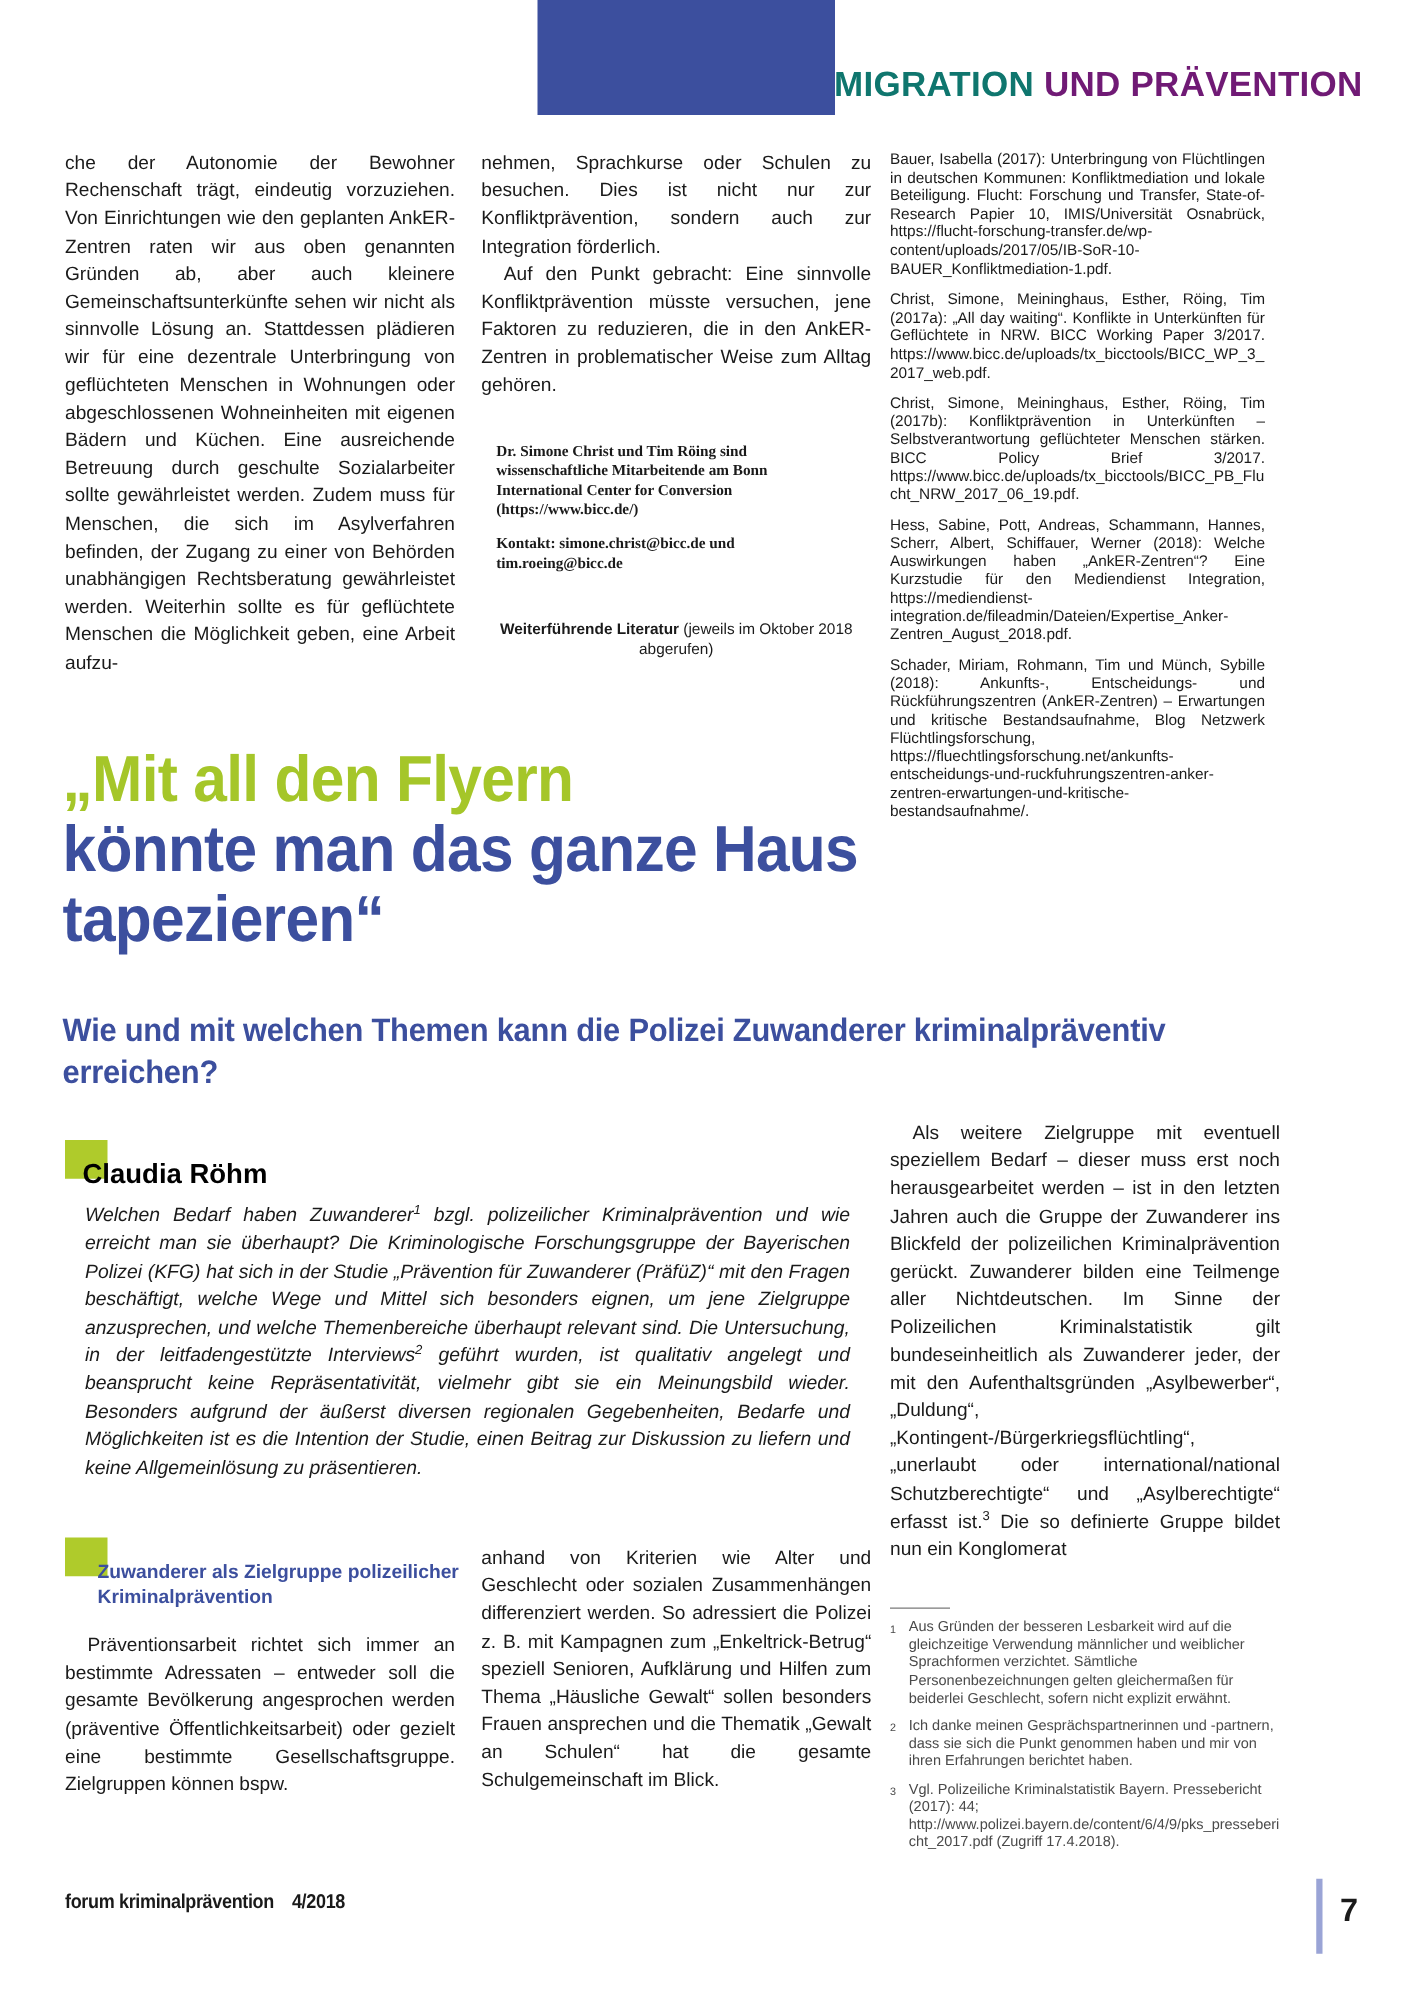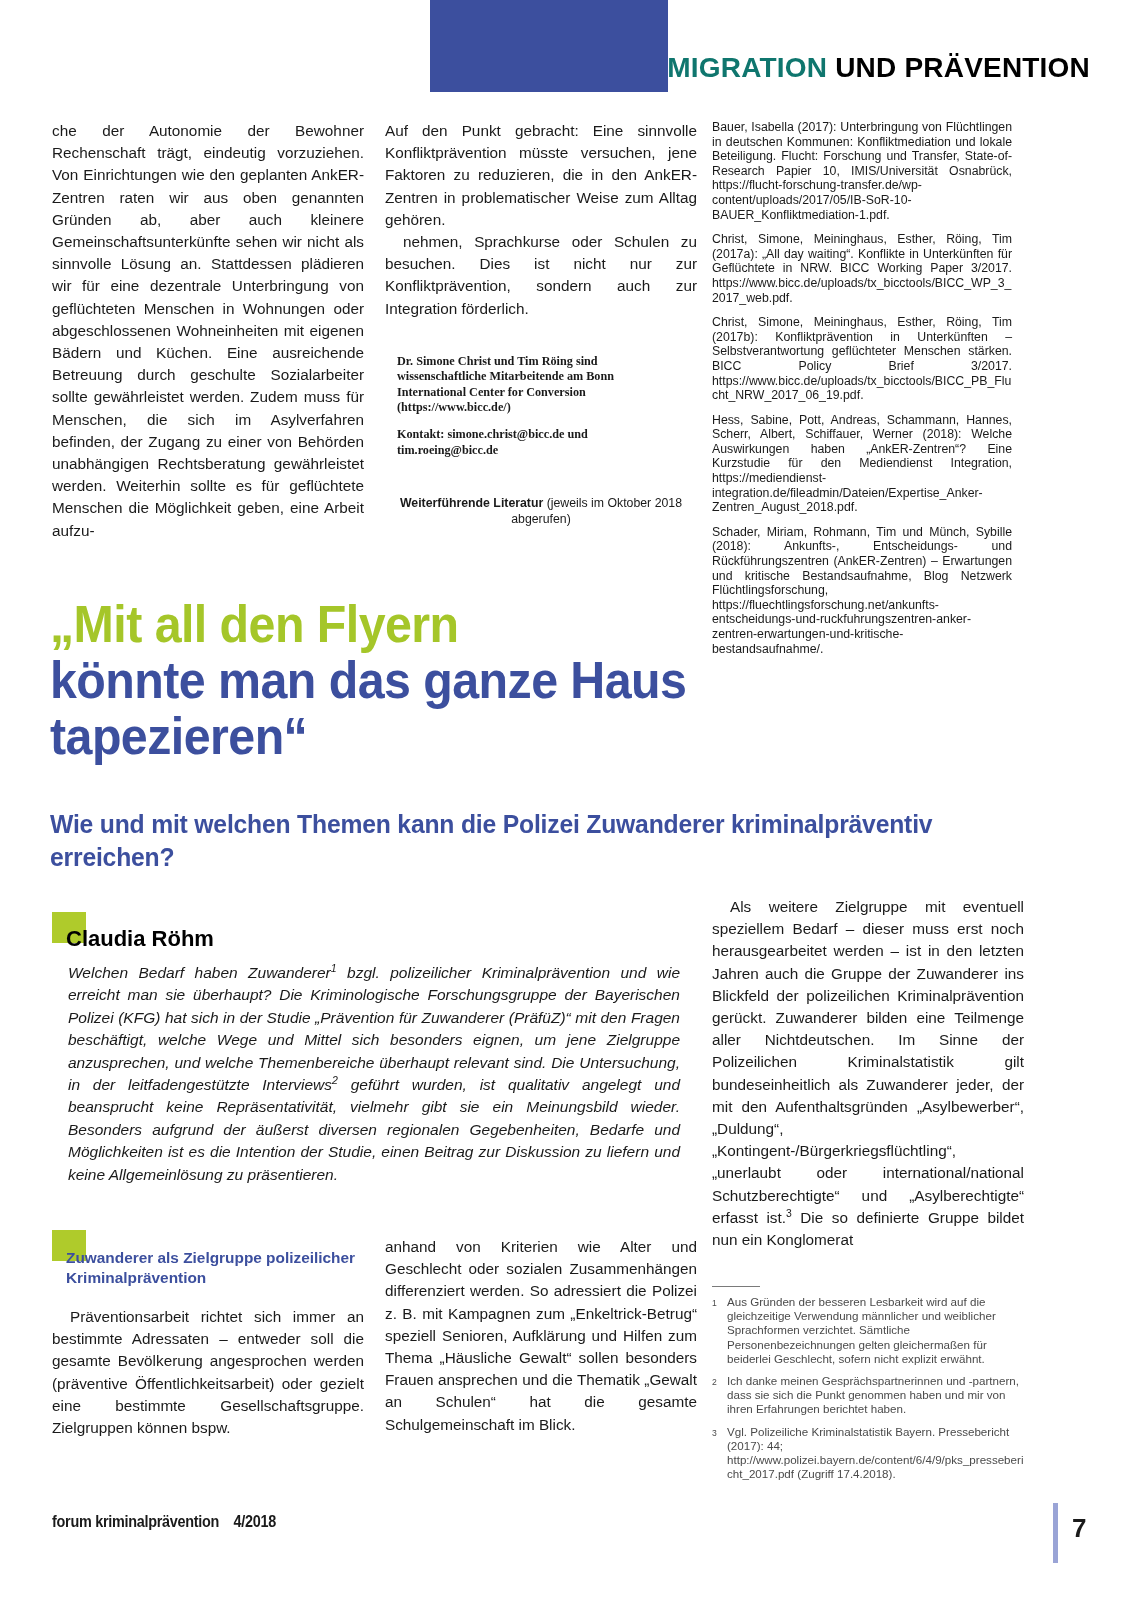--- a/index.html
+++ b/index.html
@@ -34,21 +34,21 @@
     left: 0; top: 52px;
     width: 1090px;
     text-align: right;
     font-size: 28px;
     font-weight: bold;
     letter-spacing: .2px;
     line-height: 32px;
     white-space: nowrap;
   }
   .masthead-text .mt-white { color: #0f766e; }
-  .masthead-text .mt-blue  { color: #000000; }
+  .masthead-text .mt-blue  { color: #701a75; }
 
   
   .topcols {
     position: absolute;
     left: 52px; top: 120px;
     width: 1032px;
   }
   .col { position: absolute; top: 0; }
   .col-1 { left: 0px;   width: 312px; }
   .col-2 { left: 333px; width: 312px; }
@@ -173,21 +173,21 @@
     margin-bottom: 18px;
   }
   .section-swatch {
     position: absolute;
     left: 0; top: -6px;
     width: 34px; height: 31px;
     background: #afcb2b;
   }
   .section-head {
     position: relative;
-    left: 14px;
+    left: 26px;
     width: 298px;
     color: #3c4f9e;
     font-size: 15.4px;
     line-height: 20px;
     font-weight: bold;
     margin: 0;
     padding-top: 12px;
   }
 
   
@@ -265,22 +265,22 @@
   </div>
 </div>
 
 <div class="topcols">
 
   <div class="col col-1">
     <p class="body-p">che der Autonomie der Bewohner Rechenschaft trägt, eindeutig vorzuziehen. Von Einrichtungen wie den geplanten AnkER-Zentren raten wir aus oben genannten Gründen ab, aber auch kleinere Gemeinschaftsunterkünfte sehen wir nicht als sinnvolle Lösung an. Stattdessen plädieren wir für eine dezentrale Unterbringung von geflüchteten Menschen in Wohnungen oder abgeschlossenen Wohneinheiten mit eigenen Bädern und Küchen. Eine ausreichende Betreuung durch geschulte Sozialarbeiter sollte gewährleistet werden. Zudem muss für Menschen, die sich im Asylverfahren befinden, der Zugang zu einer von Behörden unabhängigen Rechtsberatung gewährleistet werden. Weiterhin sollte es für geflüchtete Menschen die Möglichkeit geben, eine Arbeit aufzu-</p>
   </div>
 
   <div class="col col-2">
+    <p class="body-p">nehmen, Sprachkurse oder Schulen zu besuchen. Dies ist nicht nur zur Konfliktprävention, sondern auch zur Integration förderlich.</p>
     <p class="body-p">Auf den Punkt gebracht: Eine sinnvolle Konfliktprävention müsste versuchen, jene Faktoren zu reduzieren, die in den AnkER-Zentren in problematischer Weise zum Alltag gehören.</p>
-    <p class="body-p">nehmen, Sprachkurse oder Schulen zu besuchen. Dies ist nicht nur zur Konfliktprävention, sondern auch zur Integration förderlich.</p>
     <div style="height:22px"></div>
     <p class="author-note">Dr. Simone Christ und Tim Röing sind wissenschaftliche Mitarbeitende am Bonn International Center for Conversion (https://www.bicc.de/)</p>
     <p class="author-note second">Kontakt: simone.christ@bicc.de und tim.roeing@bicc.de</p>
     <div style="height:26px"></div>
     <p class="lit-head"><b>Weiterführende Literatur</b><span> (jeweils im Oktober 2018 abgerufen)</span></p>
     <div style="height:10px"></div>
   </div>
 
   <div class="col col-3">
     <p class="ref">Bauer, Isabella (2017): Unterbringung von Flüchtlingen in deutschen Kommunen: Konfliktmediation und lokale Beteiligung. Flucht: Forschung und Transfer, State-of-Research Papier 10, IMIS/Universität Osnabrück, https://flucht-forschung-transfer.de/wp-content/uploads/2017/05/IB-SoR-10-BAUER_Konfliktmediation-1.pdf.</p>

